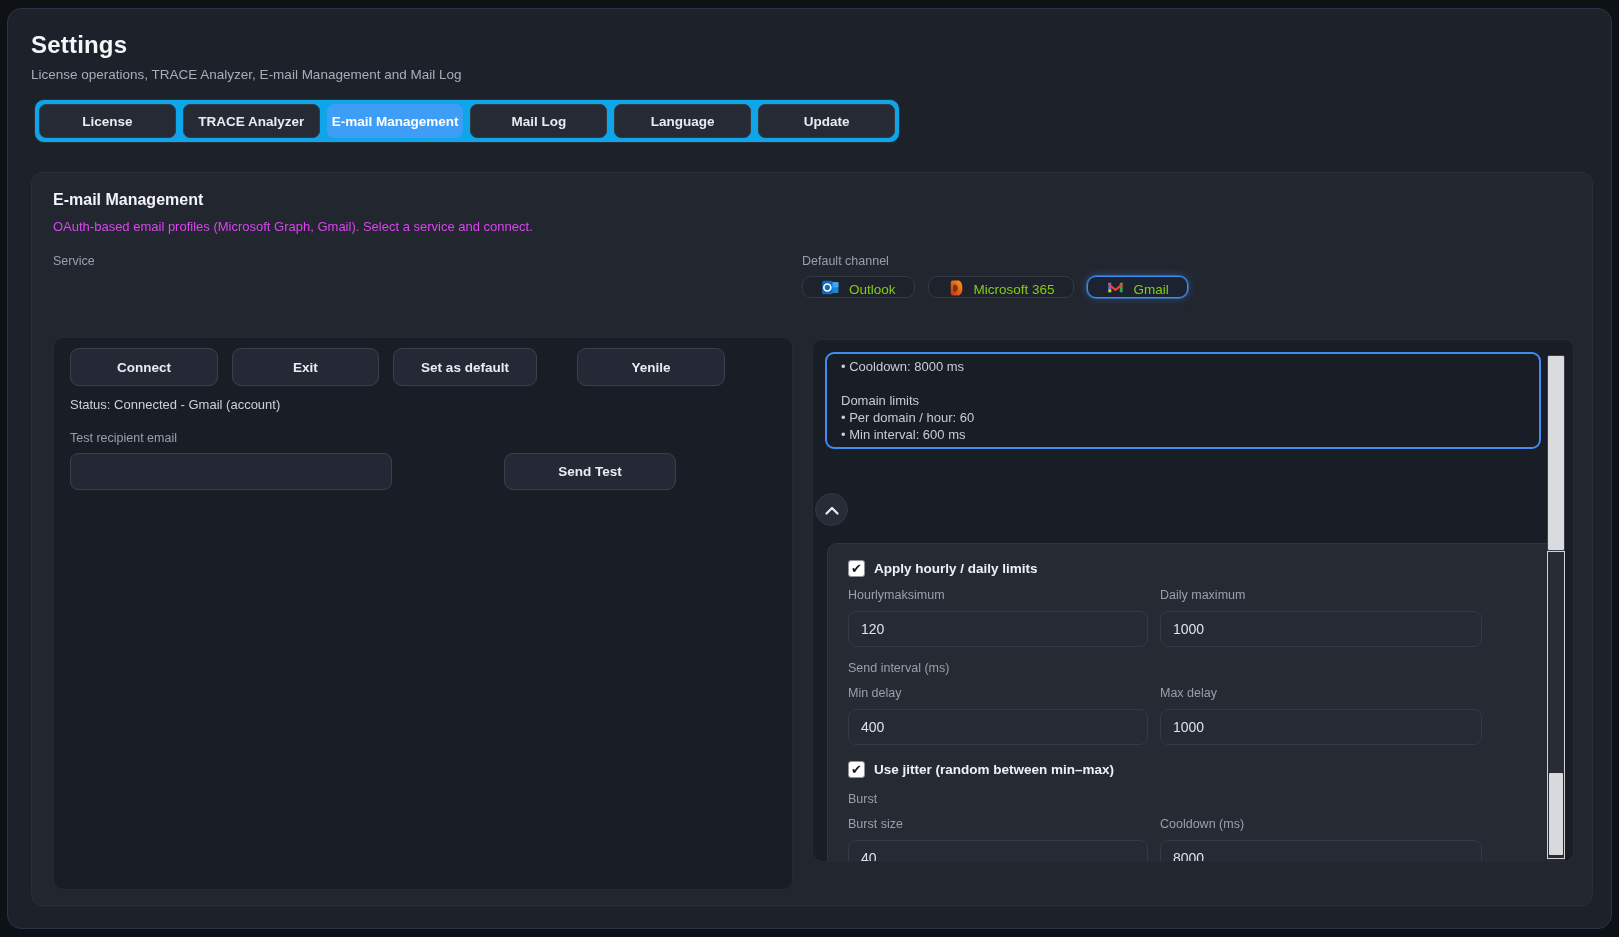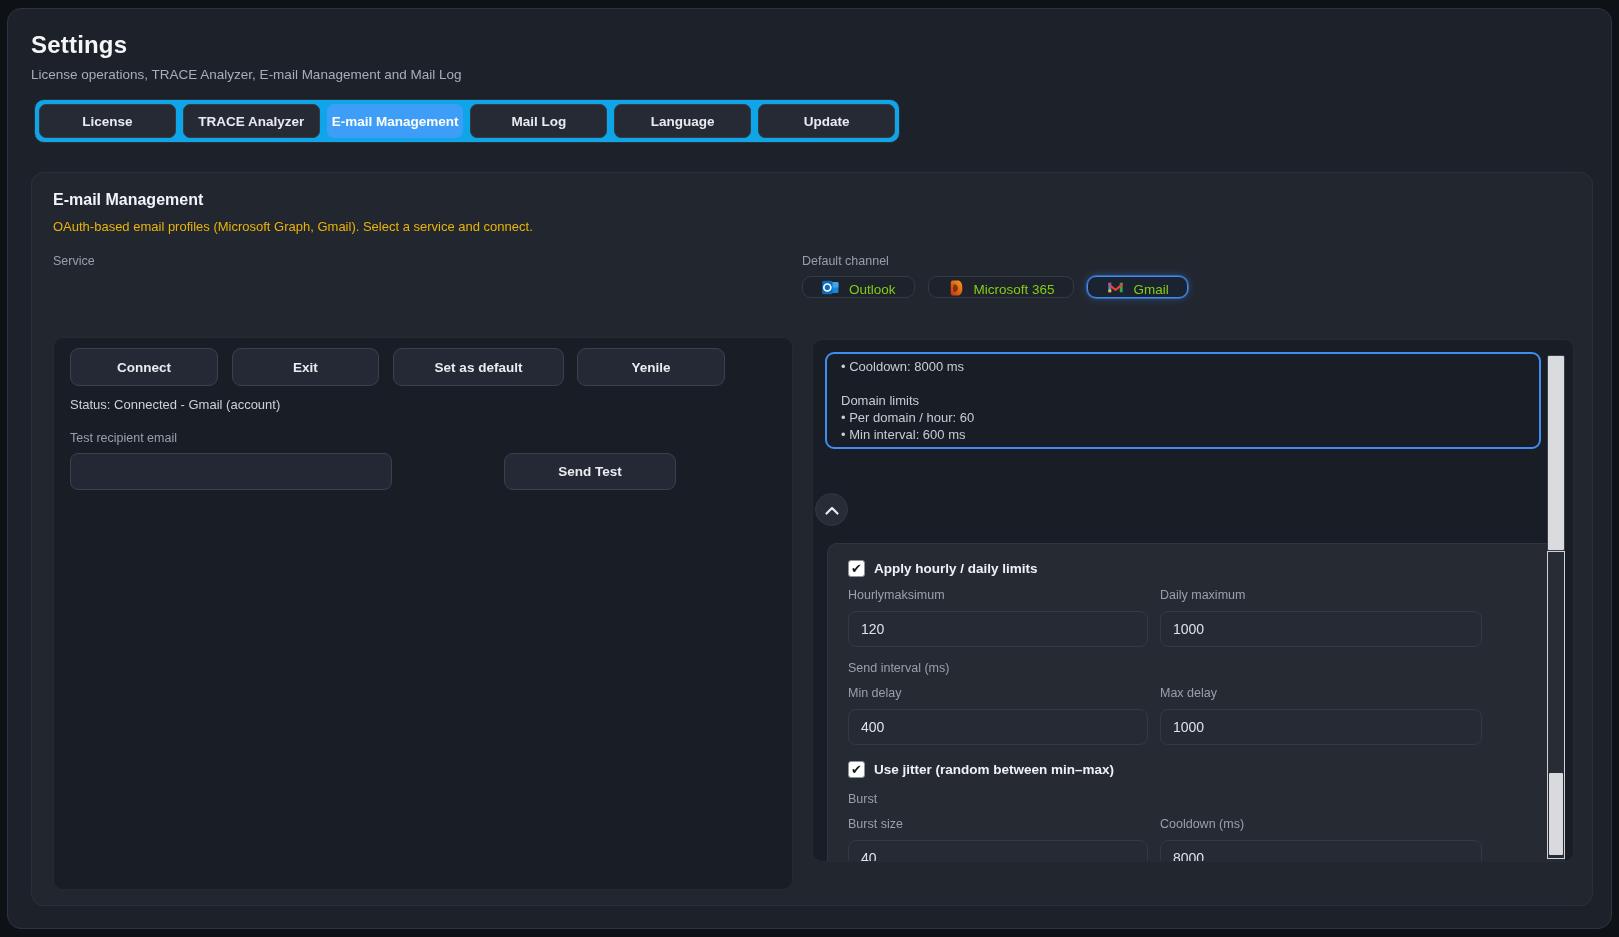--- a/index.html
+++ b/index.html
@@ -17,21 +17,21 @@
             background:#0ea5e9; border:1px solid #2b303b; border-radius:10px;
             display:flex; gap:7px; padding:4px; }
   .tab { flex:1; display:flex; align-items:center; justify-content:center;
          background:#252a34; border:1px solid #343b47; border-radius:7px;
          font-size:13.5px; font-weight:700; color:#e8ebef; cursor:pointer; }
   .tab.active { background:#3e9ef7; border-color:#3e9ef7; color:#ffffff; }
 
   .card { position:absolute; left:23px; top:163px; width:1562px; height:734px;
           background:#22262f; border:1px solid #2a2f39; border-radius:12px; }
   .card-title { position:absolute; left:21px; top:18px; font-size:16px; font-weight:700; color:#f2f4f7; }
-  .card-desc  { position:absolute; left:21px; top:46px; font-size:13px; color:#eab308; }
+  .card-desc  { position:absolute; left:21px; top:46px; font-size:13px; color:#d946ef; }
   .mini-label { font-size:12.5px; color:#98a0ab; }
   .lbl-service { position:absolute; left:21px; top:81px; }
   .lbl-channel { position:absolute; left:770px; top:81px; }
 
   .channel-row { position:absolute; left:770px; top:103px; display:flex; gap:13px; }
   .channel-btn { height:22px; display:flex; align-items:flex-end; gap:9px; padding:0 18px;
                  background:#1d222b; border:1px solid #333a46; border-radius:9px;
                  font-size:13.5px; color:#84cc16; cursor:pointer; }
   .channel-btn.selected { border:1px solid #3f8cf3;
                  box-shadow:0 0 0 1px rgba(63,140,243,.55), 0 0 10px rgba(63,140,243,.40);
@@ -41,21 +41,21 @@
   .panel { position:absolute; background:#191d26; border:1px solid #252a33; border-radius:10px; }
   .panel-left  { left:21px;  top:164px; width:740px; height:553px; }
   .panel-right { left:780px; top:166px; width:762px; height:523px; overflow:hidden; }
 
   .btn { display:flex; align-items:center; justify-content:center;
          background:#242935; border:1px solid #3a414e; border-radius:9px;
          font-size:13.5px; font-weight:600; color:#e9ecf0; cursor:pointer; }
   .svc-btn { position:absolute; top:10px; height:38px; }
   .b-connect { left:16px;  width:148px; }
   .b-exit    { left:178px; width:147px; }
-  .b-default { left:339px; width:171px; }
+  .b-default { left:339px; width:144px; }
   .b-refresh { left:523px; width:148px; }
 
   .status-line { position:absolute; left:16px; top:59px; font-size:13px; color:#ccd2d9; }
   .lbl-recipient { position:absolute; left:16px; top:93px; }
   .inp { background:#232834; border:1px solid #394050; border-radius:8px;
          color:#dfe3e8; font-size:14px; font-family:"Liberation Sans", sans-serif;
          padding:0 12px; outline:none; }
   .recipient-input { position:absolute; left:16px; top:115px; width:322px; height:37px; }
   .b-sendtest { position:absolute; left:450px; top:115px; width:172px; height:37px; }
 

